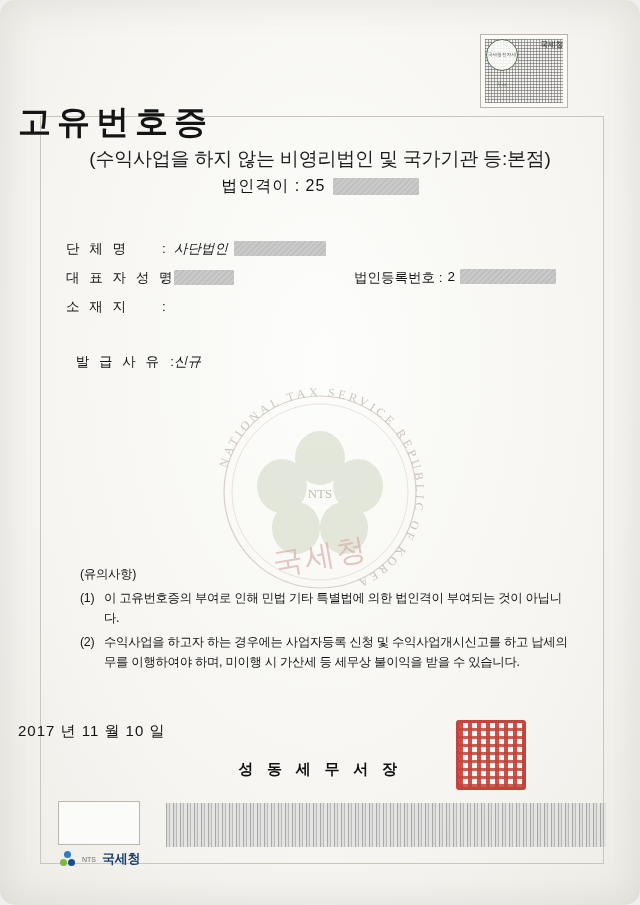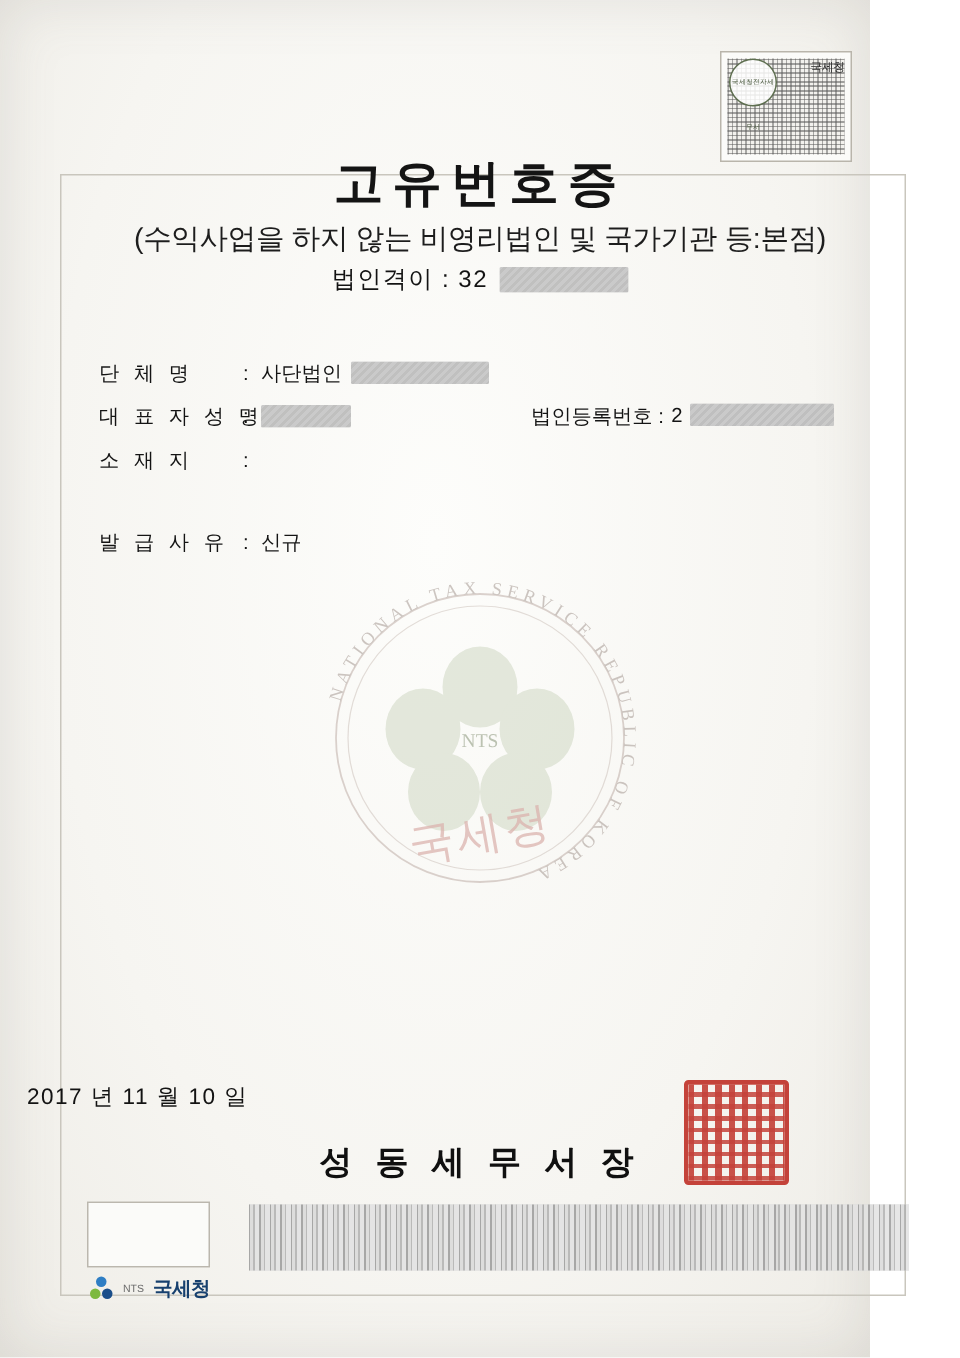--- a/index.html
+++ b/index.html
@@ -11,24 +11,25 @@
     width: 640px;
     height: 905px;
     font-family: "Liberation Sans", sans-serif;
     color: #1a1a1a;
     overflow: hidden;
   }
 
   
   .page {
     position: relative;
-    width: 580px;
+    width: 640px;
     height: 905px;
     background:
       radial-gradient(ellipse at 50% 40%, #fdfdfb 0%, #f6f5f1 62%, #eeece6 100%);
+    border-radius: 15px;
   }
   
   .page::before {
     content: "";
     position: absolute;
     inset: 0;
     box-shadow: inset 0 0 38px rgba(120,115,105,0.16);
     pointer-events: none;
   }
 
@@ -96,21 +97,20 @@
     color: #2d2d2d;
     letter-spacing: -0.4px;
   }
 
   
   .title {
     position: absolute;
     top: 88px;
     left: 0;
     right: 0;
-    text-align: center;
     font-family: "Liberation Serif", serif;
     font-size: 33px;
     font-weight: 700;
     letter-spacing: 6px;
     color: #141414;
   }
   .subtitle {
     position: absolute;
     top: 134px;
     left: 0;
@@ -156,30 +156,30 @@
     display: flex;
     align-items: center;
   }
   .label {
     width: 96px;
     flex: none;
     letter-spacing: 3px;
     white-space: nowrap;
   }
   .colon { width: 12px; flex: none; }
-  .value { display: flex; align-items: center; gap: 6px; }
+  .value { display: flex; align-items: center; gap: 6px; font-style: italic; }
   .right-label {
     position: absolute;
     left: 288px;
     display: flex;
     gap: 5px;
     white-space: nowrap;
   }
 
-  .reason-row { margin-top: 26px; }
+  .reason-row { margin-top: 26px; text-align: right; }
 
   
   .watermark {
     position: absolute;
     left: 50%;
     top: 480px;
     transform: translate(-50%, -50%);
     width: 220px;
     height: 220px;
     pointer-events: none;
@@ -211,21 +211,21 @@
     font-size: 15px;
     letter-spacing: 1px;
     color: #131313;
   }
   .issuer {
     position: absolute;
     left: 0; right: 0;
     top: 748px;
     text-align: center;
     font-family: "Liberation Serif", serif;
-    font-size: 22px;
+    font-size: 15px;
     font-weight: 700;
     letter-spacing: 5px;
     color: #101010;
   }
   .red-seal {
     position: absolute;
     left: 438px;
     top: 708px;
     width: 64px;
     height: 64px;
@@ -302,21 +302,21 @@
       <div class="qr"></div>
       <div class="circle-seal">국세청전자세무서</div>
       <div class="nts-label">국세청</div>
     </div>
 
     <div class="title">고유번호증</div>
     <div class="subtitle">(수익사업을 하지 않는 비영리법인 및 국가기관 등:본점)</div>
 
     <div class="number-line">
       <span>법인격이 :</span>
-      <span class="num-visible">32</span>
+      <span class="num-visible">25</span>
       <span class="redact" style="width:86px;height:17px;margin-left:2px;"></span>
     </div>
 
     <div class="fields">
 
       <div class="row">
         <span class="label">단  체    명</span>
         <span class="colon">:</span>
         <span class="value">
           <span>사단법인</span>
@@ -364,20 +364,31 @@
         <ellipse cx="110" cy="76" rx="25" ry="27"></ellipse>
         <ellipse cx="72" cy="104" rx="25" ry="27"></ellipse>
         <ellipse cx="148" cy="104" rx="25" ry="27"></ellipse>
         <ellipse cx="86" cy="146" rx="24" ry="26"></ellipse>
         <ellipse cx="134" cy="146" rx="24" ry="26"></ellipse>
       </g>
       <text x="110" y="116" text-anchor="middle" font-size="13" fill="#7d8a6c" font-family="Liberation Serif, serif">NTS</text>
       <text x="112" y="184" text-anchor="middle" font-size="30" fill="#b9655e" opacity="0.7" font-family="Liberation Serif, serif" letter-spacing="2" transform="rotate(-10 112 184)">국세청</text>
     </svg>
 
+    <div class="notes">
+      <div class="note-head">(유의사항)</div>
+      <div class="note-item">
+        <span class="marker">(1)</span>
+        <span class="note-body">이 고유번호증의 부여로 인해 민법 기타 특별법에 의한 법인격이 부여되는 것이 아닙니다.</span>
+      </div>
+      <div class="note-item">
+        <span class="marker">(2)</span>
+        <span class="note-body">수익사업을 하고자 하는 경우에는 사업자등록 신청 및 수익사업개시신고를 하고 납세의무를 이행하여야 하며, 미이행 시 가산세 등 세무상 불이익을 받을 수 있습니다.</span>
+      </div>
+    </div>
 
     <div class="date-line">2017 년  11 월  10 일</div>
     <div class="issuer">성 동 세 무 서 장</div>
     <div class="red-seal"></div>
 
     <div class="footer-box"></div>
     <div class="barcode"></div>
     <div class="footer-logo">
       <span class="mark">
           <i></i>

